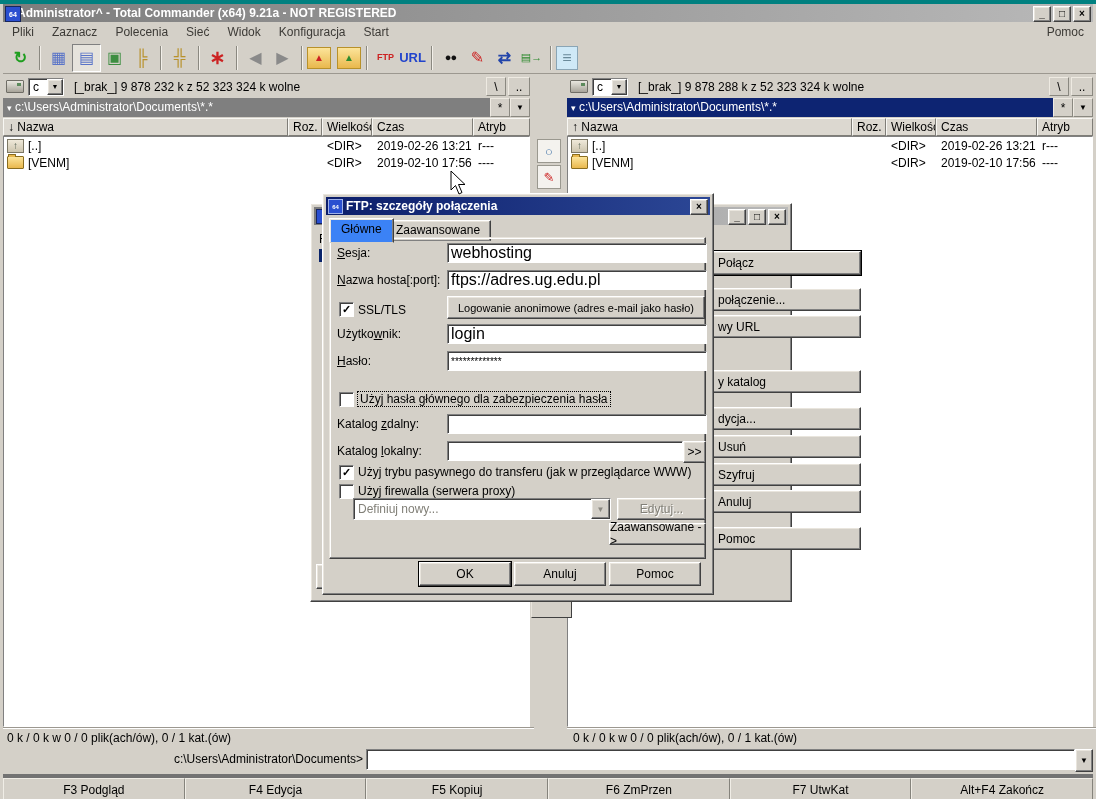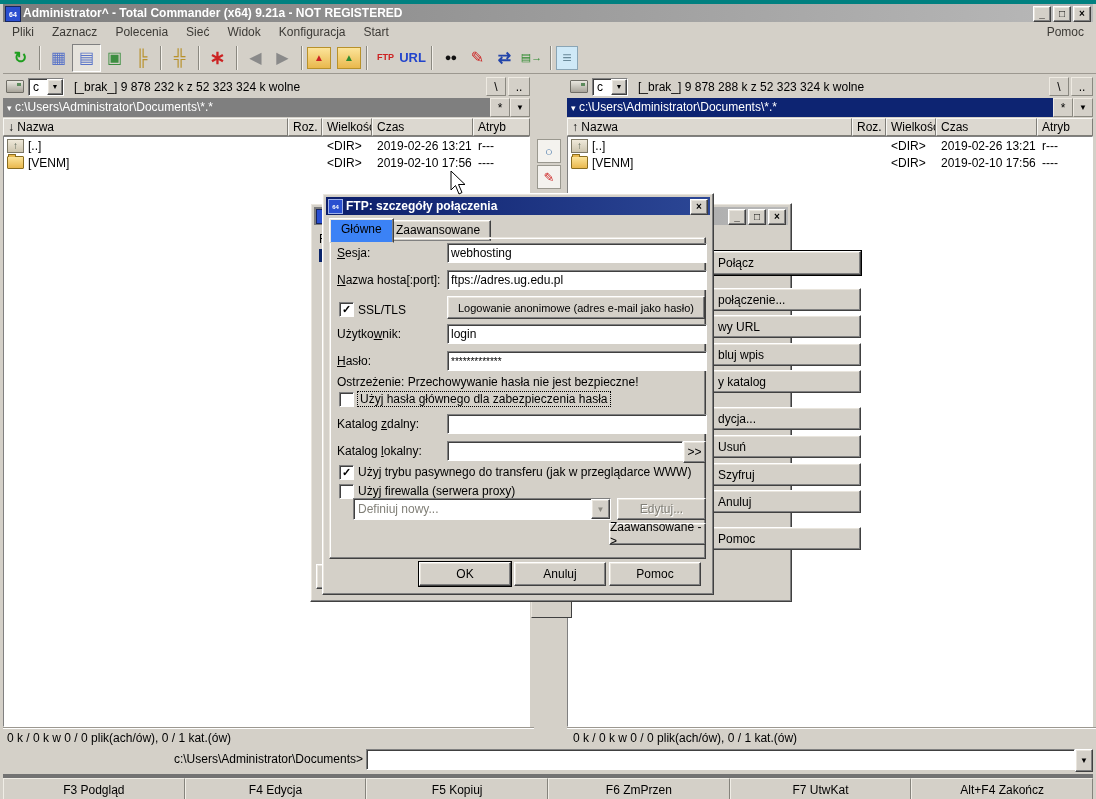--- a/index.html
+++ b/index.html
@@ -10,21 +10,21 @@
   .raised{border:1px solid;border-color:#ffffff #404040 #404040 #ffffff;
           box-shadow:inset -1px -1px 0 #808080,inset 1px 1px 0 #e9e5dd;background:#d4d0c8;}
   .flatraised{border:1px solid;border-color:#eeeae2 #8a8880 #8a8880 #eeeae2;background:#d4d0c8;}
   .sunken{border:1px solid;border-color:#808080 #ffffff #ffffff #808080;
           box-shadow:inset 1px 1px 0 #404040;background:#ffffff;}
   .btn{display:flex;align-items:center;justify-content:center;cursor:default;user-select:none;}
   .default-btn{box-shadow:0 0 0 1px #000,inset -1px -1px 0 #808080,inset 1px 1px 0 #e9e5dd;}
   .titlebar-btn{width:16px;height:14px;font-size:10px;font-weight:bold;line-height:12px;}
   .field{background:#fff;border:1px solid;border-color:#808080 #fff #fff #808080;
          box-shadow:inset 1px 1px 0 #404040;font-family:"Liberation Sans",sans-serif;
-         font-size:12px;padding:0 3px;outline:none;}
+         font-size:16px;padding:0 3px;outline:none;}
   .disabled-text{color:#828078;text-shadow:1px 1px 0 #fff;}
   
   .hdr{background:#dcd8d0;border:1px solid;border-color:#f8f7f3 #7f7d77 #7f7d77 #f8f7f3;
        padding:1px 4px;white-space:nowrap;overflow:hidden;}
   .pathbar{color:#fff;padding:2px 4px;white-space:nowrap;overflow:hidden;}
   .filerow{display:grid;grid-template-columns:285px 34px 50px 101px 1fr;height:17px;
            align-items:center;white-space:nowrap;}
   .cell{padding-left:4px;overflow:hidden;}
   .namecell{display:flex;align-items:center;gap:4px;padding-left:3px;}
   .ico-folder{width:15px;height:11px;background:linear-gradient(#fce49a,#e9b84d);
@@ -51,21 +51,21 @@
 </style>
 </head>
 <body>
 
 <div class="screen">
 
   <div class="abs" style="left:0;top:0;width:1096px;height:4px;background:#008080;"></div>
 
   <div class="abs" style="left:3px;top:4px;width:1090px;height:18px;background:linear-gradient(90deg,#7d7d7d,#b9b9b9);display:flex;align-items:center;">
     <span class="abs" style="left:2px;top:2px;width:14px;height:14px;background:#2a4fd0;border:1px solid #16255e;color:#fff;font-size:7px;font-weight:bold;display:flex;align-items:center;justify-content:center;">64</span>
-    <span style="margin-left:20px;color:#fff;font-weight:bold;white-space:nowrap;">Administrator^ - Total Commander (x64) 9.21a - NOT REGISTERED</span>
+    <span style="margin-left:14px;color:#fff;font-weight:bold;white-space:nowrap;">Administrator^ - Total Commander (x64) 9.21a - NOT REGISTERED</span>
     <span class="abs" style="right:2px;top:2px;display:flex;gap:2px;">
       <span class="raised btn titlebar-btn">_</span>
       <span class="raised btn titlebar-btn">□</span>
       <span class="raised btn titlebar-btn">×</span>
     </span>
   </div>
 
   <div class="abs" style="left:3px;top:22px;width:1090px;height:20px;display:flex;align-items:center;">
     <span class="menu-item">Pliki</span>
     <span class="menu-item">Zaznacz</span>
@@ -245,21 +245,20 @@
         <span class="raised btn titlebar-btn">×</span>
       </span>
     </div>
     <span class="abs" style="left:8px;top:28px;">F</span>
     <div class="abs" style="left:8px;top:45px;width:8px;height:13px;background:#0a246a;"></div>
     <div class="abs raised" style="left:5px;top:360px;width:11px;height:23px;"></div>
 
     <span class="abs raised btn default-btn" style="left:336px;top:47px;width:142px;height:22px;justify-content:flex-start;padding-left:70px;">Połącz</span>
     <span class="abs raised btn" style="left:336px;top:84px;width:142px;height:21px;justify-content:flex-start;padding-left:70px;">połączenie...</span>
     <span class="abs raised btn" style="left:336px;top:111px;width:142px;height:21px;justify-content:flex-start;padding-left:70px;">wy URL</span>
-    <span class="abs raised btn" style="left:336px;top:139px;width:142px;height:21px;justify-content:flex-start;padding-left:70px;">bluj wpis</span>
     <span class="abs raised btn" style="left:336px;top:166px;width:142px;height:21px;justify-content:flex-start;padding-left:70px;">y katalog</span>
     <span class="abs raised btn" style="left:336px;top:203px;width:142px;height:21px;justify-content:flex-start;padding-left:70px;">dycja...</span>
     <span class="abs raised btn" style="left:336px;top:231px;width:142px;height:21px;justify-content:flex-start;padding-left:70px;">Usuń</span>
     <span class="abs raised btn" style="left:336px;top:259px;width:142px;height:21px;justify-content:flex-start;padding-left:70px;">Szyfruj</span>
     <span class="abs raised btn" style="left:336px;top:286px;width:142px;height:21px;justify-content:flex-start;padding-left:70px;">Anuluj</span>
     <span class="abs raised btn" style="left:336px;top:323px;width:142px;height:21px;justify-content:flex-start;padding-left:70px;">Pomoc</span>
   </div>
   <div class="abs" style="left:531px;top:600px;width:39px;height:16px;background:#d4d0c8;z-index:4;
               border:1px solid;border-color:#e9e5dd #404040 #404040 #e9e5dd;"></div>
 
@@ -290,21 +289,20 @@
     <span class="cb abs" style="left:16px;top:108px;">✓</span>
     <span class="abs dlg-label" style="left:35px;top:109px;">SSL/TLS</span>
     <span class="raised btn abs" style="left:124px;top:102px;width:256px;height:21px;font-size:11px;">Logowanie anonimowe (adres e-mail jako hasło)</span>
 
     <span class="abs dlg-label" style="left:14px;top:133px;">Użytko<u>w</u>nik:</span>
     <input class="field abs" readonly="" style="left: 124px; top: 130px; width: 252px; height: 18px;" value="login">
 
     <span class="abs dlg-label" style="left:14px;top:160px;"><u>H</u>asło:</span>
     <input class="field abs" readonly="" style="left: 124px; top: 157px; width: 252px; height: 18px; font-size: 10px;" value="*************">
 
-    <span class="abs dlg-label" style="left:14px;top:181px;">Ostrzeżenie: Przechowywanie hasła nie jest bezpieczne!</span>
 
     <span class="cb abs" style="left:16px;top:198px;"></span>
     <span class="abs dlg-label" style="left:34px;top:197px;border:1px dotted #000;padding:0 2px;">Użyj hasła głównego dla zabezpieczenia hasła</span>
 
     <span class="abs dlg-label" style="left:14px;top:223px;">Katalog <u>z</u>dalny:</span>
     <input class="field abs" readonly="" style="left: 124px; top: 220px; width: 252px; height: 18px;">
 
     <span class="abs dlg-label" style="left:14px;top:250px;">Katalog <u>l</u>okalny:</span>
     <input class="field abs" readonly="" style="left: 124px; top: 247px; width: 228px; height: 18px;">
     <span class="raised btn abs" style="left:360px;top:247px;width:21px;height:20px;">&gt;&gt;</span>

